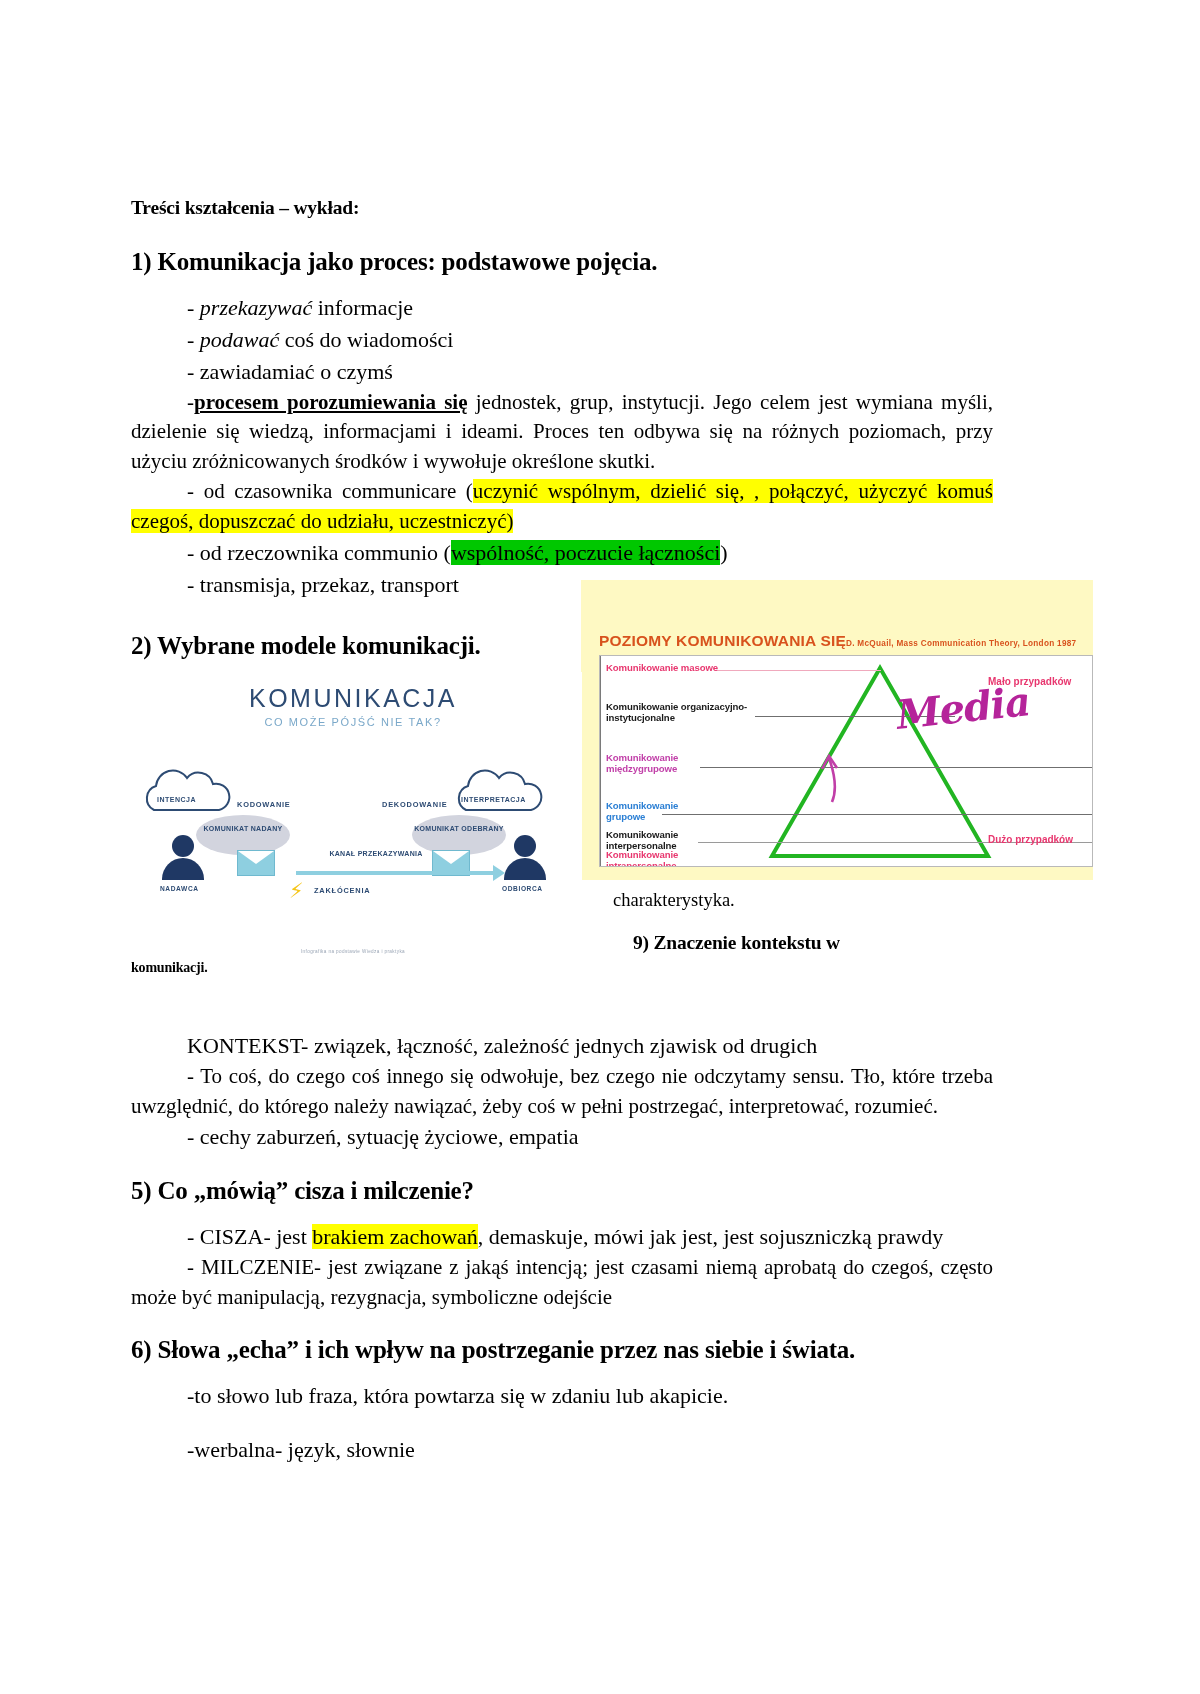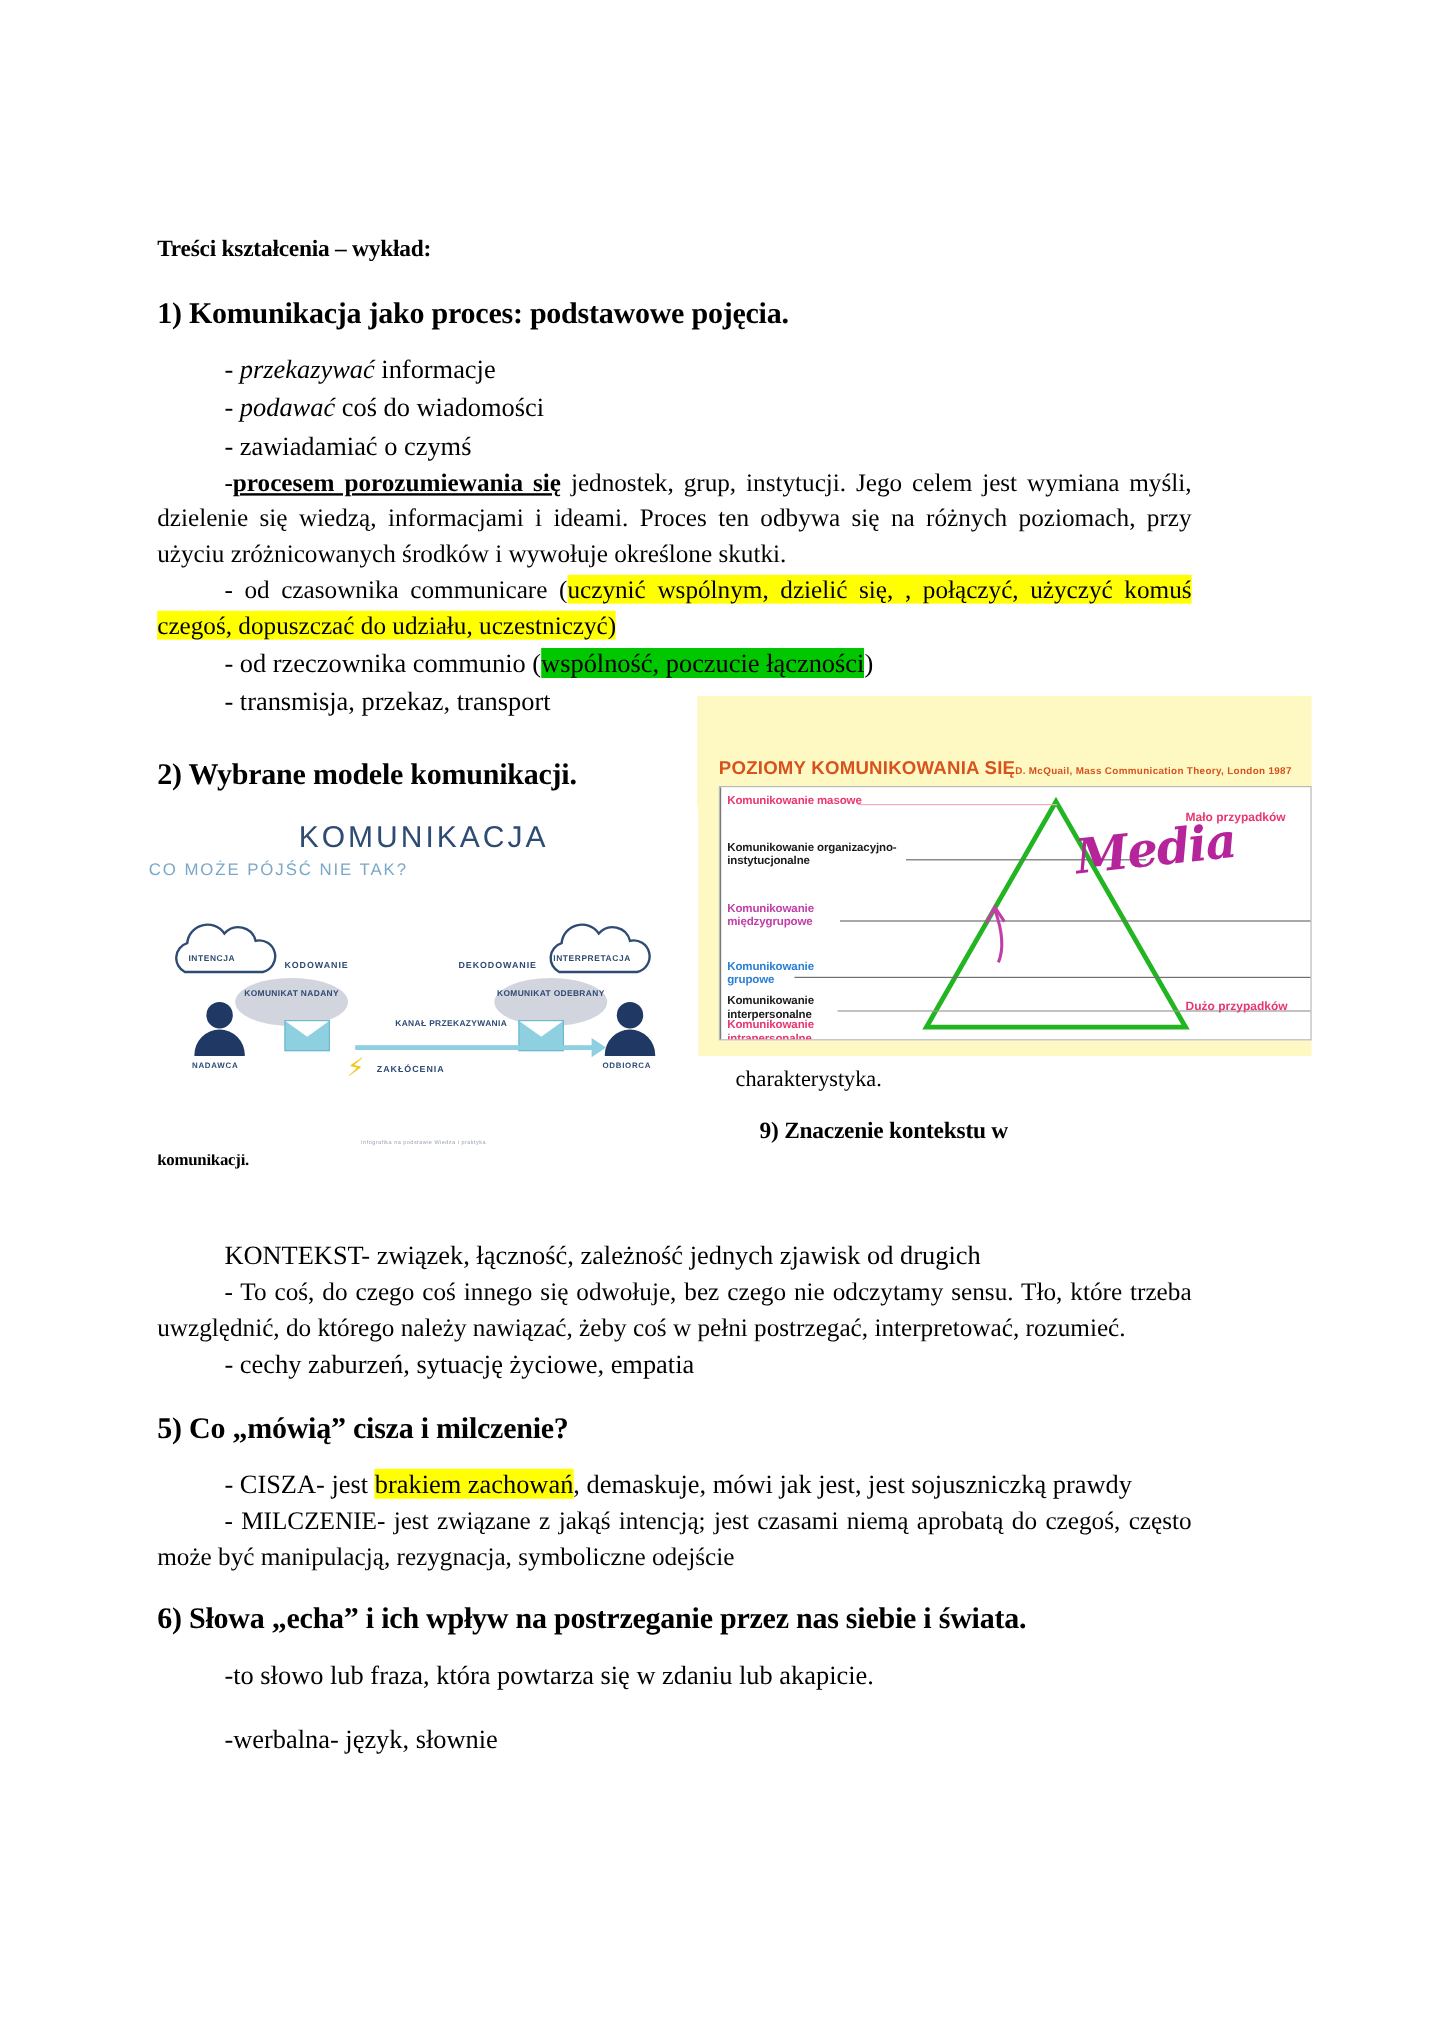--- a/index.html
+++ b/index.html
@@ -198,23 +198,23 @@
     text-align: center;
     color: #2d4b73;
     font-size: 25px;
     letter-spacing: 2.5px;
     font-weight: normal;
   }
   .k-sub {
     position: absolute;
     left: 0; right: 0;
     top: 44px;
-    text-align: left;
+    text-align: center;
     color: #7aa8c9;
-    font-size: 14px;
+    font-size: 11px;
     letter-spacing: 1.6px;
   }
   .cloud-label {
     position: absolute;
     font-size: 7px;
     font-weight: bold;
     color: #2d4b73;
     letter-spacing: 0.5px;
     white-space: nowrap;
   }

